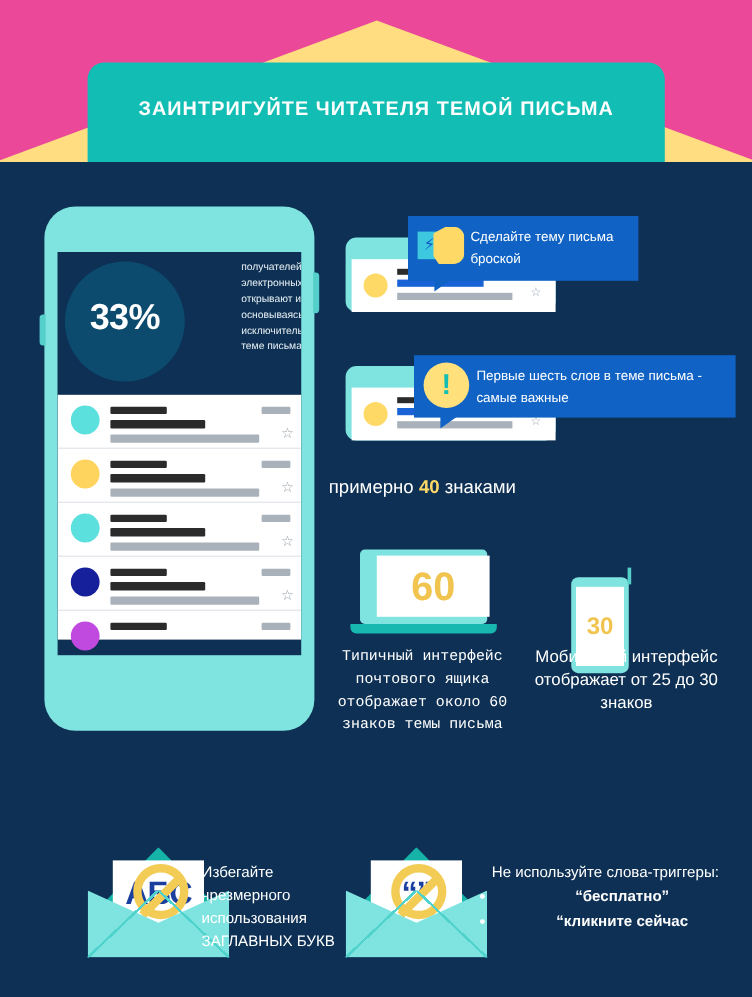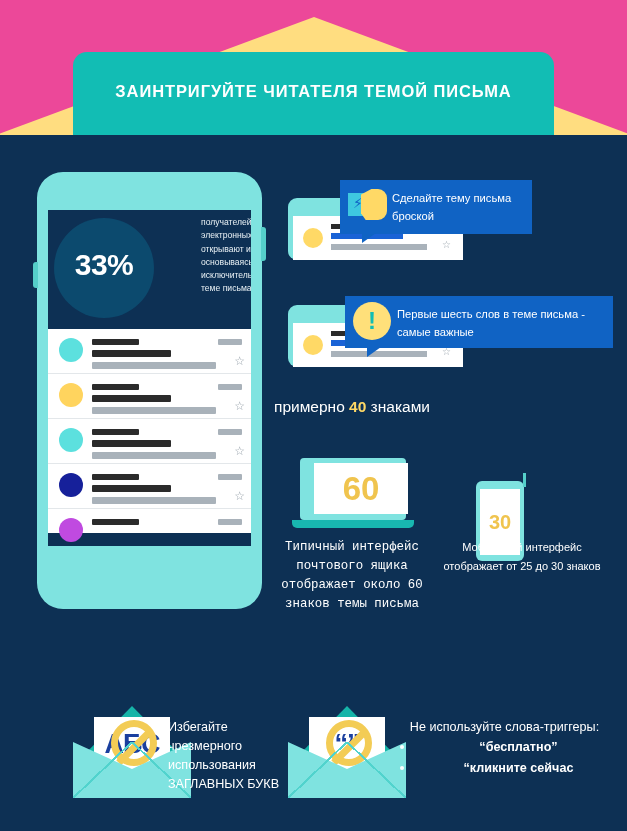--- a/index.html
+++ b/index.html
@@ -170,21 +170,21 @@
     color:#f0c44e;font-size:20px;font-weight:bold;
   }
   .mphone .sb{position:absolute;right:-2px;top:20px;width:3px;height:14px;background:#55cfca;}
 
   .cap-left{
     position:absolute;left:272px;top:538px;width:160px;text-align:center;
     color:#ffffff;font-size:12.4px;line-height:19px;font-family:Liberation Mono, monospace;
   }
   .cap-right{
     position:absolute;left:437px;top:538px;width:170px;text-align:center;
-    color:#ffffff;font-size:11px;line-height:19px;
+    color:#ffffff;font-size:14px;line-height:19px;
   }
 
   
   .spam-head{
     position:absolute;left:0;top:648px;width:627px;text-align:center;
     color:#eef0c4;font-size:16px;
   }
   .env{position:absolute;width:118px;height:92px;}
   .env .flapback{
     position:absolute;left:8px;top:0;width:102px;height:52px;background:#16b4a8;

